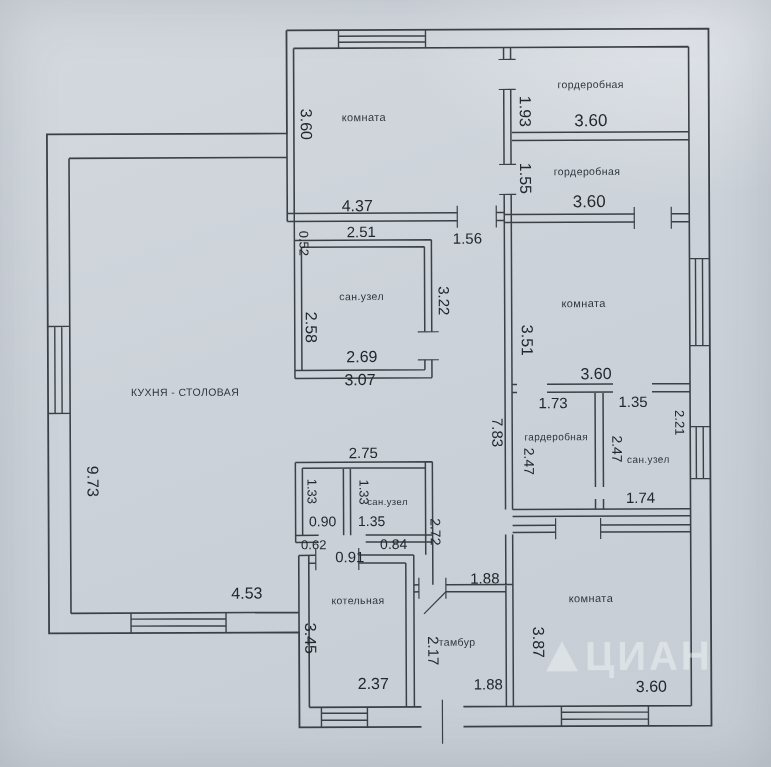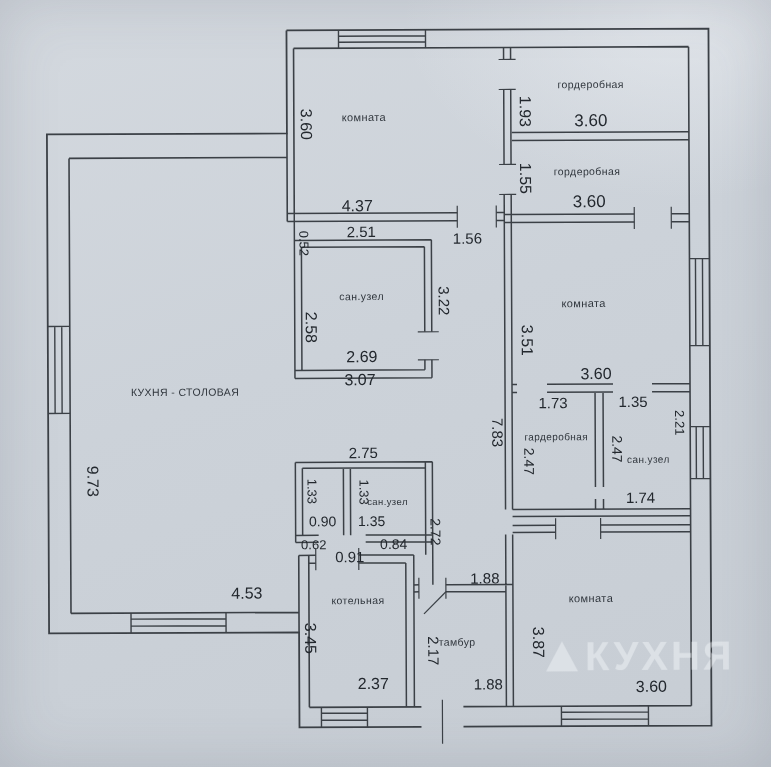--- a/index.html
+++ b/index.html
@@ -127,15 +127,15 @@
         <text class="dim" transform="translate(427,651) rotate(90)" style="font-size: 15px;">2.17</text>
         <text class="dim" transform="translate(484,584)" style="font-size: 15px;">1.88</text>
         <text class="dim" transform="translate(487,690)" style="font-size: 15px;">1.88</text>
         <text class="dim" transform="translate(532,643) rotate(90)" style="font-size: 16px;">3.87</text>
         <text class="dim" transform="translate(650,693)" style="font-size: 16px;">3.60</text>
       </g>
   </svg>
 
   <div class="watermark">
     <span class="wm-tri"></span>
-    <span class="wm-text">КУХНЯ</span>
+    <span class="wm-text">ЦИАН</span>
   </div>
 </div>
 
 </body></html>

